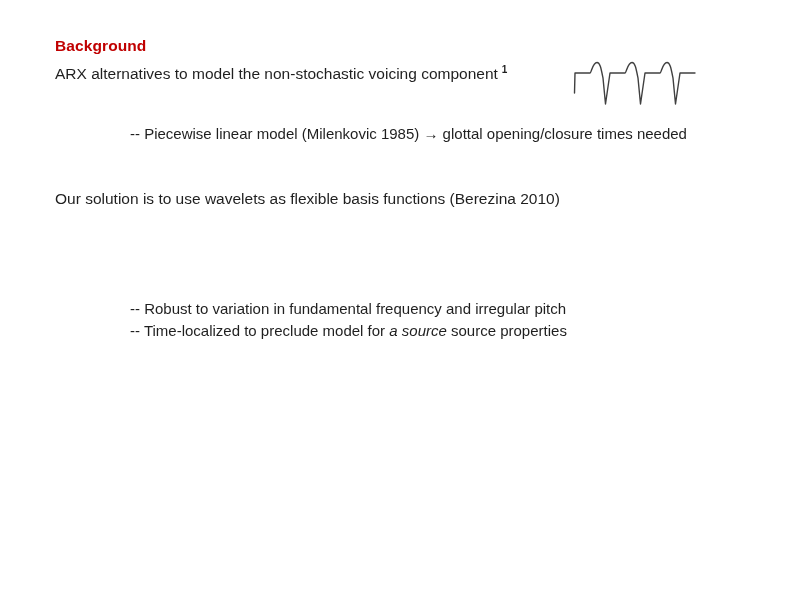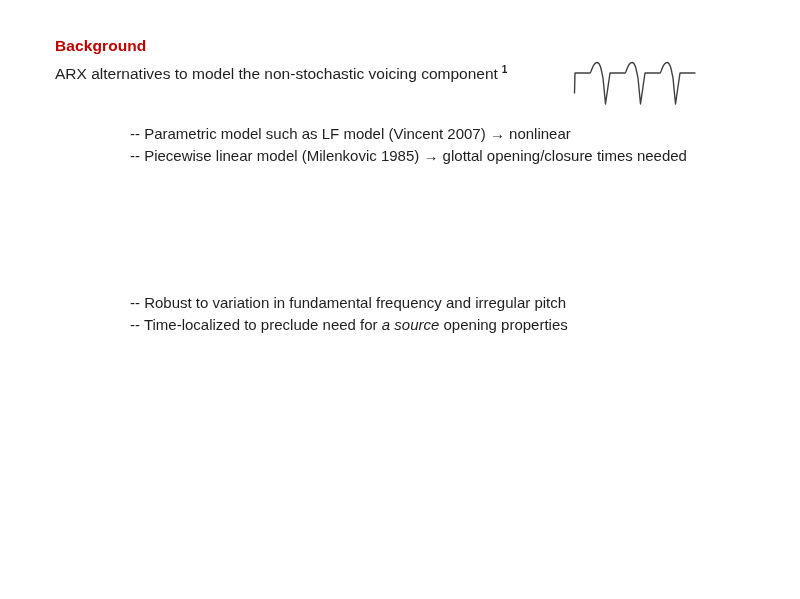--- a/index.html
+++ b/index.html
@@ -55,21 +55,21 @@
   .solution-line {
     position: absolute;
     left: 55px;
     top: 190px;
     font-size: 15.5px;
     white-space: nowrap;
   }
   .bullet-group-2 {
     position: absolute;
     left: 130px;
-    top: 292px;
+    top: 298px;
     font-size: 15px;
     line-height: 22px;
     white-space: nowrap;
   }
   .italic { font-style: italic; }
 </style>
 </head>
 <body>
 
 <div class="slide">
@@ -96,25 +96,25 @@
                L 88 13
                C 89.5 13 90.5 2.5 95 2.5
                C 98 2.5 99 8 101 18
                L 103.5 44
                L 108 13
                L 123 13" fill="none" stroke="#404040" stroke-width="1.4" stroke-linejoin="round" stroke-linecap="round"></path>
     </svg>
   </div>
 
   <div class="bullet-group-1">
-    <div>-- Parametric model such as LF model (Vincent 2007) → nonlinear</div>
     <div>-- Piecewise linear model (Milenkovic 1985) → glottal opening/closure times needed</div>
   </div>
 
+  <div class="solution-line">Our solution is to use wavelets as flexible basis functions (Berezina 2010)</div>
 
   <div class="bullet-group-2">
     <div>-- Robust to variation in fundamental frequency and irregular pitch</div>
     <div>
-      <span>-- Time-localized to preclude need for </span><span class="italic">a source</span><span> opening properties</span>
+      <span>-- Time-localized to preclude model for </span><span class="italic">a source</span><span> source properties</span>
     </div>
   </div>
 
 </div>
 
 </body></html>

